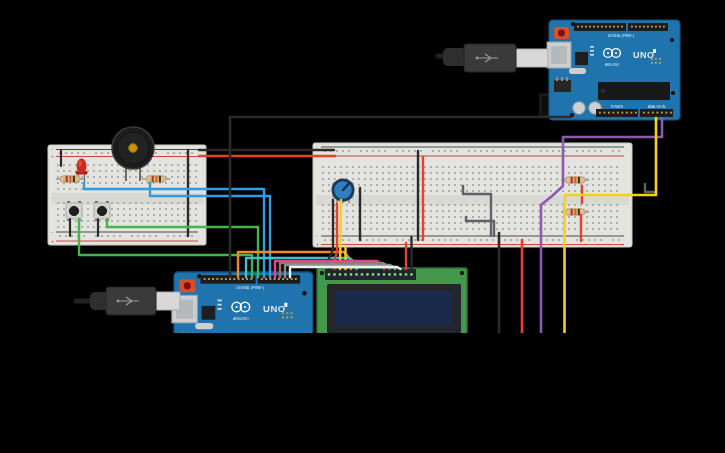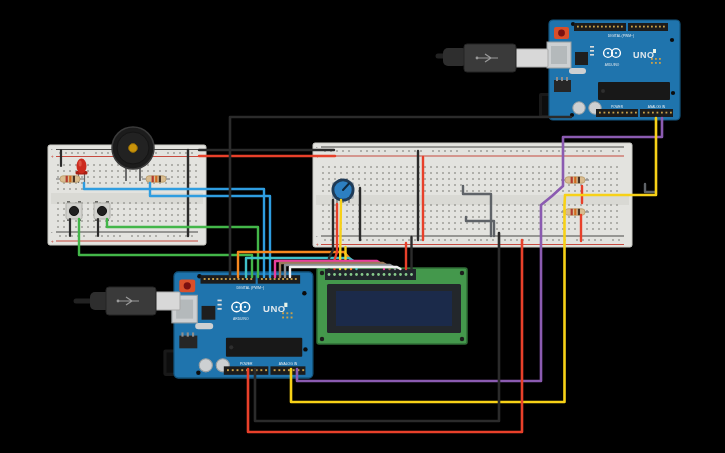--- a/index.html
+++ b/index.html
@@ -1,16 +1,16 @@
 <!DOCTYPE html>
 <html><head>
 <meta charset="utf-8">
 <style>
   html,body{margin:0;padding:0;background:#000;}
-  #stage-wrap{width:725px;height:453px;position:relative;overflow:hidden;background:#737373;}
+  #stage-wrap{width:725px;height:333px;position:relative;overflow:hidden;background:#737373;}
   svg text{font-family:"Liberation Sans","DejaVu Sans",sans-serif;}
 </style>
 </head>
 <body>
 
 <div id="stage-wrap">
   <svg id="stage" width="725" height="453" viewBox="0 0 725 453">
       <rect x="0" y="0" width="725" height="453" fill="#000000"></rect>
       <g>
         <rect x="48" y="145" width="158" height="100" rx="2" fill="#e3e3df" stroke="#c9c9c3" stroke-width="1"></rect>

